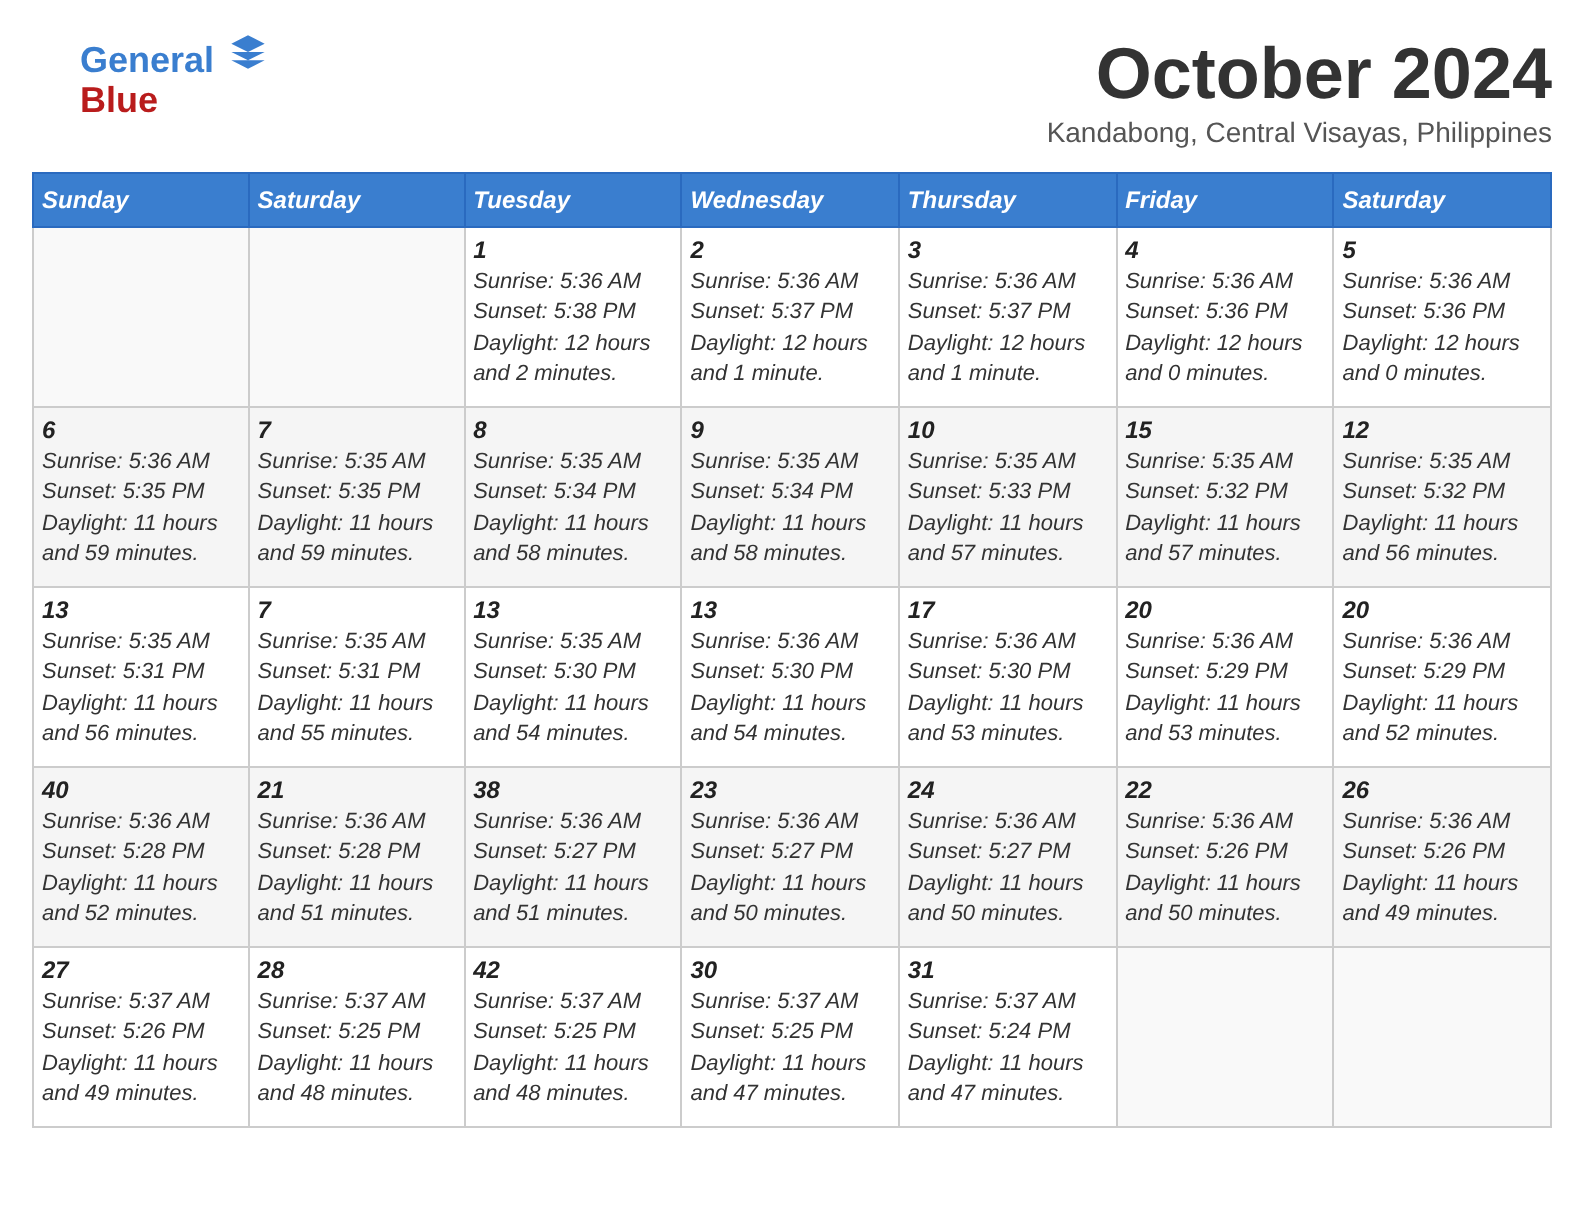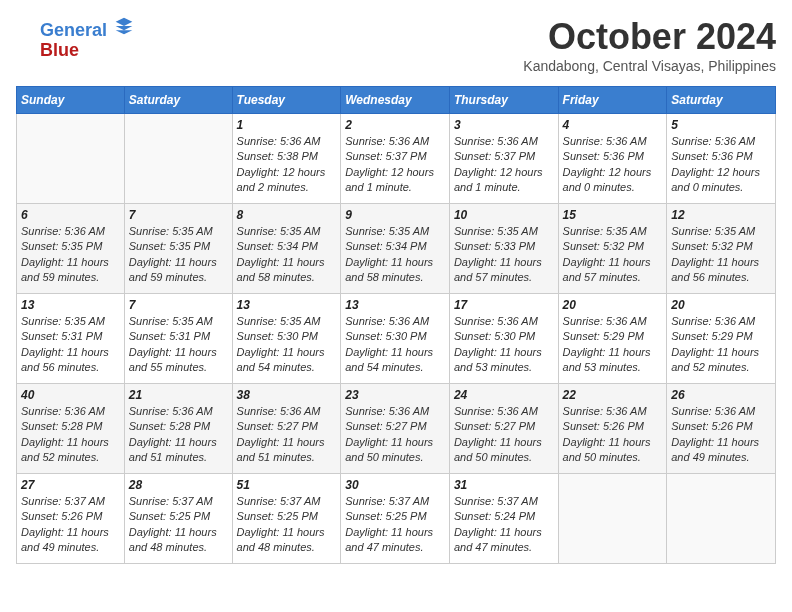--- a/index.html
+++ b/index.html
@@ -325,21 +325,21 @@
 and 49 minutes.</div>
         </td>
         <td>
           <div class="day-num">28</div>
           <div class="day-detail" style="white-space: pre-line;">Sunrise: 5:37 AM
 Sunset: 5:25 PM
 Daylight: 11 hours
 and 48 minutes.</div>
         </td>
         <td>
-          <div class="day-num">51</div>
+          <div class="day-num">42</div>
           <div class="day-detail" style="white-space: pre-line;">Sunrise: 5:37 AM
 Sunset: 5:25 PM
 Daylight: 11 hours
 and 48 minutes.</div>
         </td>
         <td>
           <div class="day-num">30</div>
           <div class="day-detail" style="white-space: pre-line;">Sunrise: 5:37 AM
 Sunset: 5:25 PM
 Daylight: 11 hours

